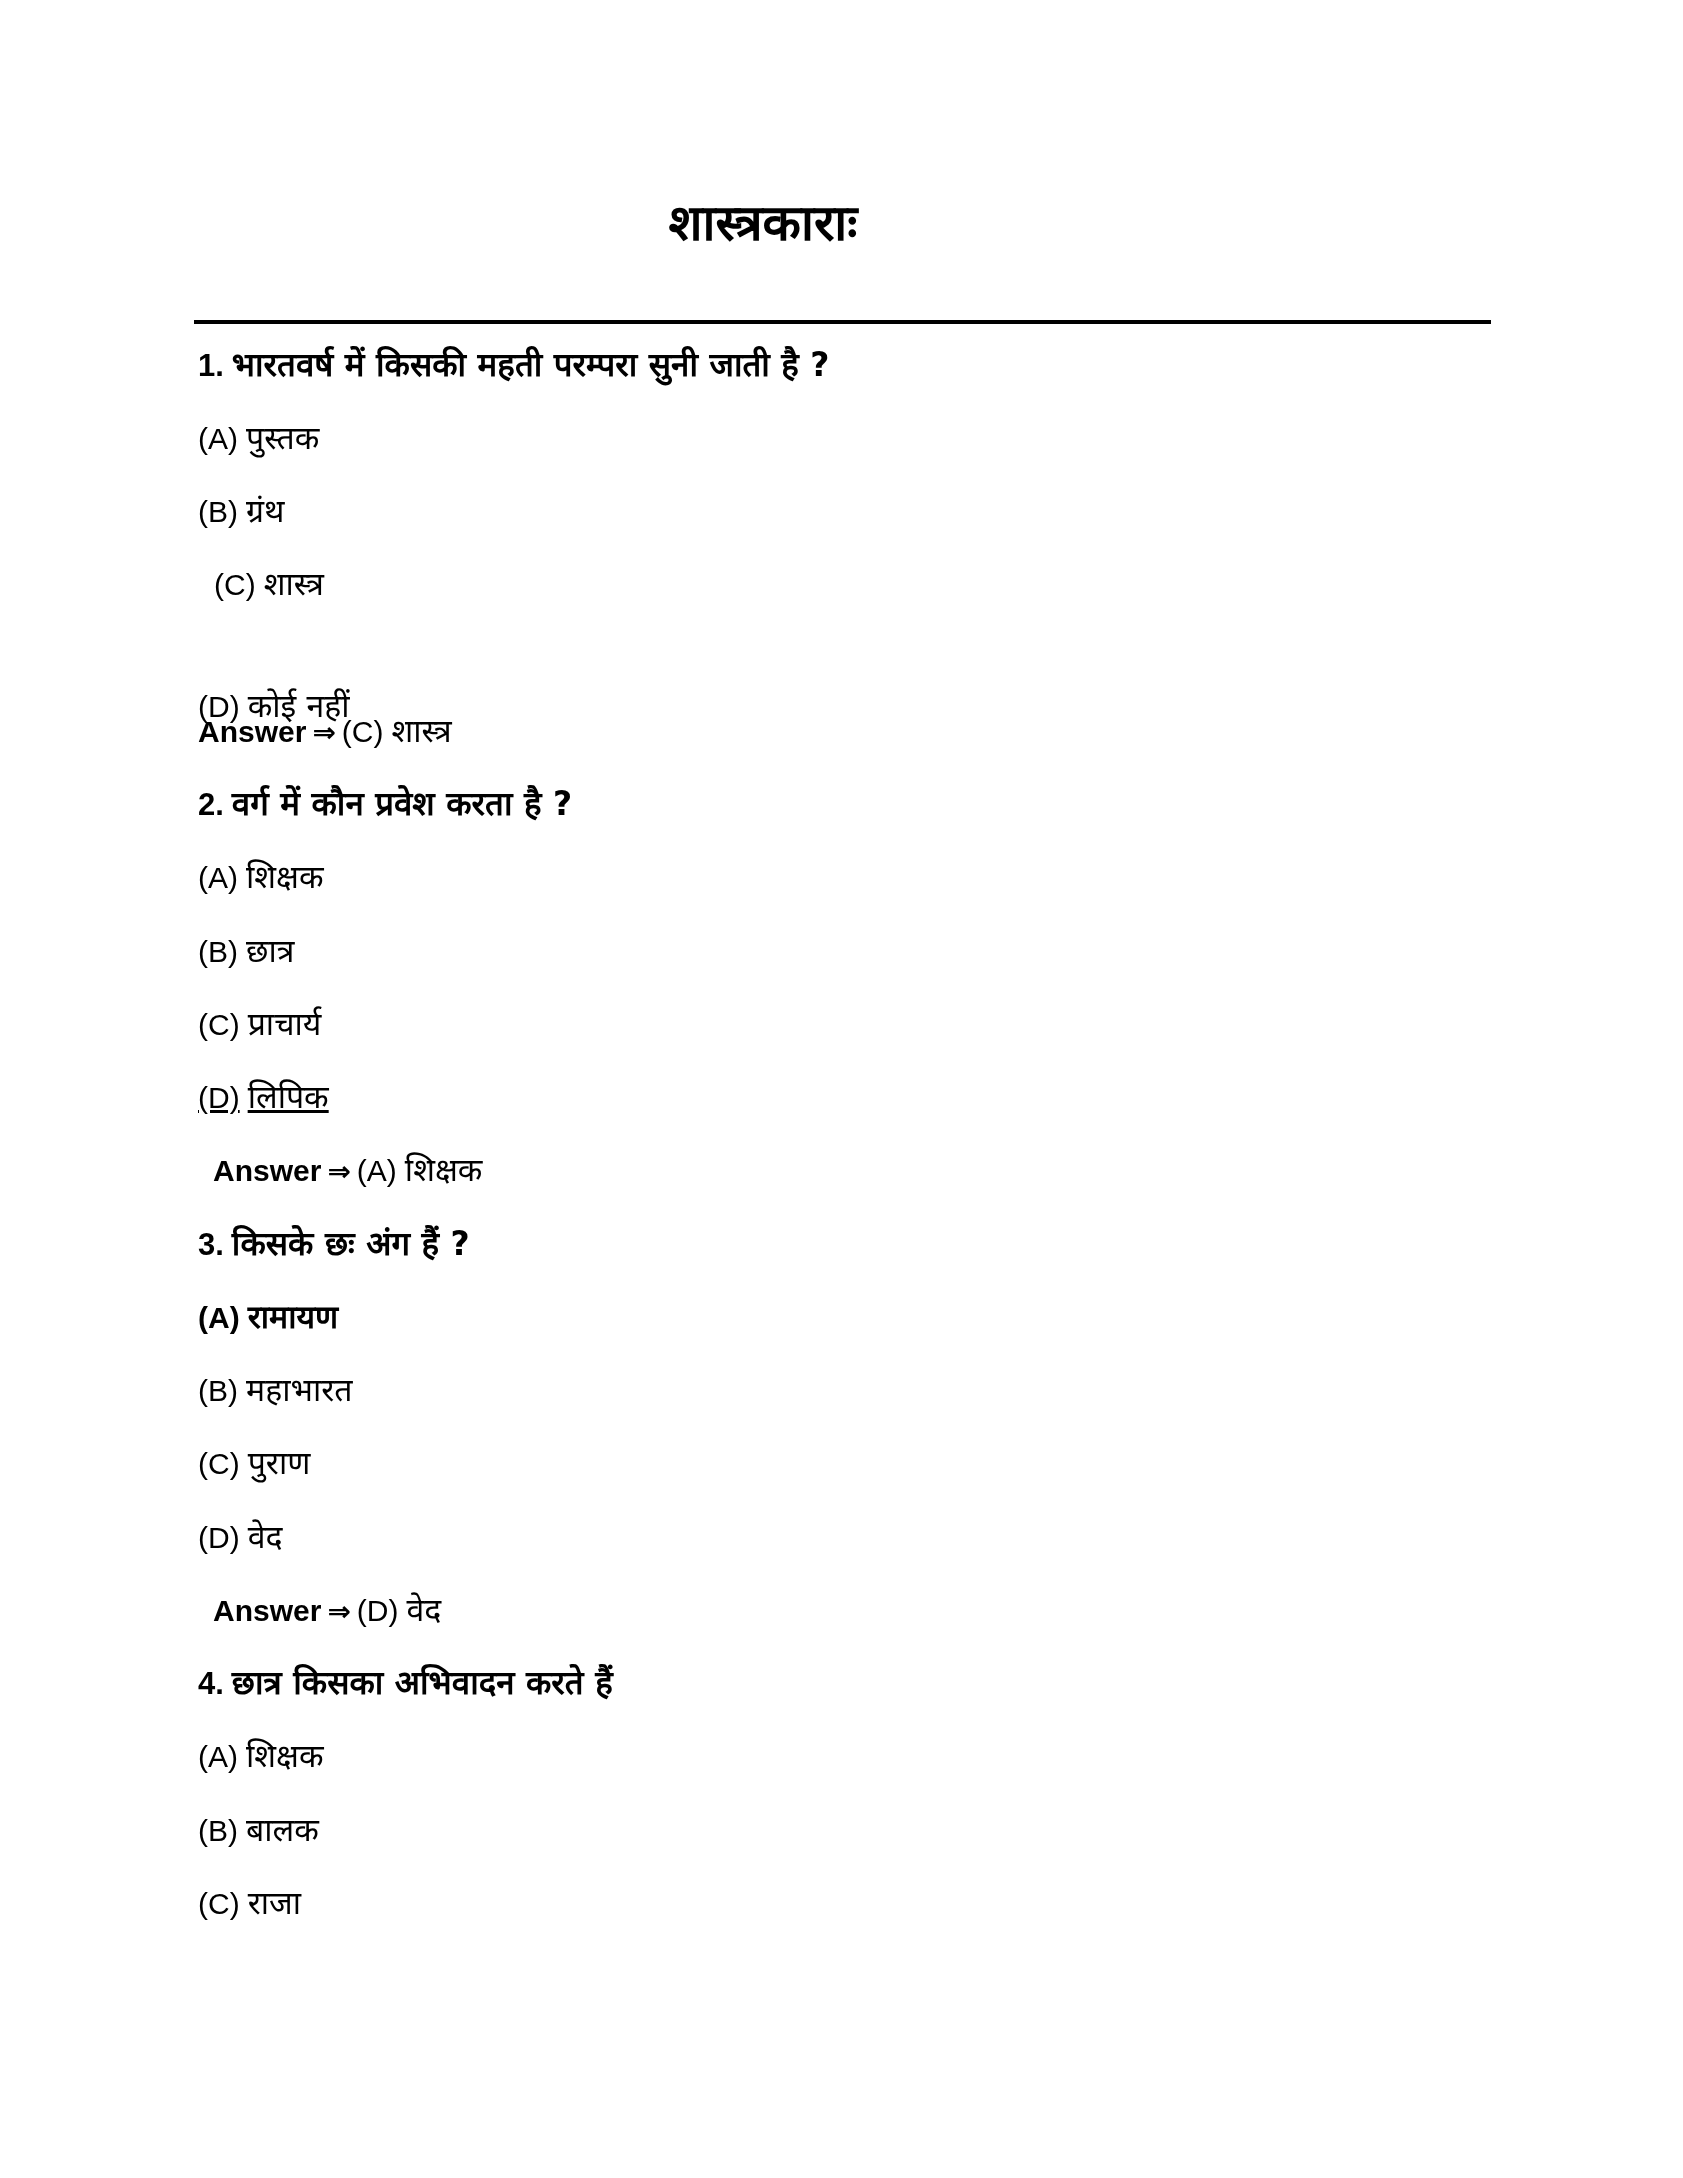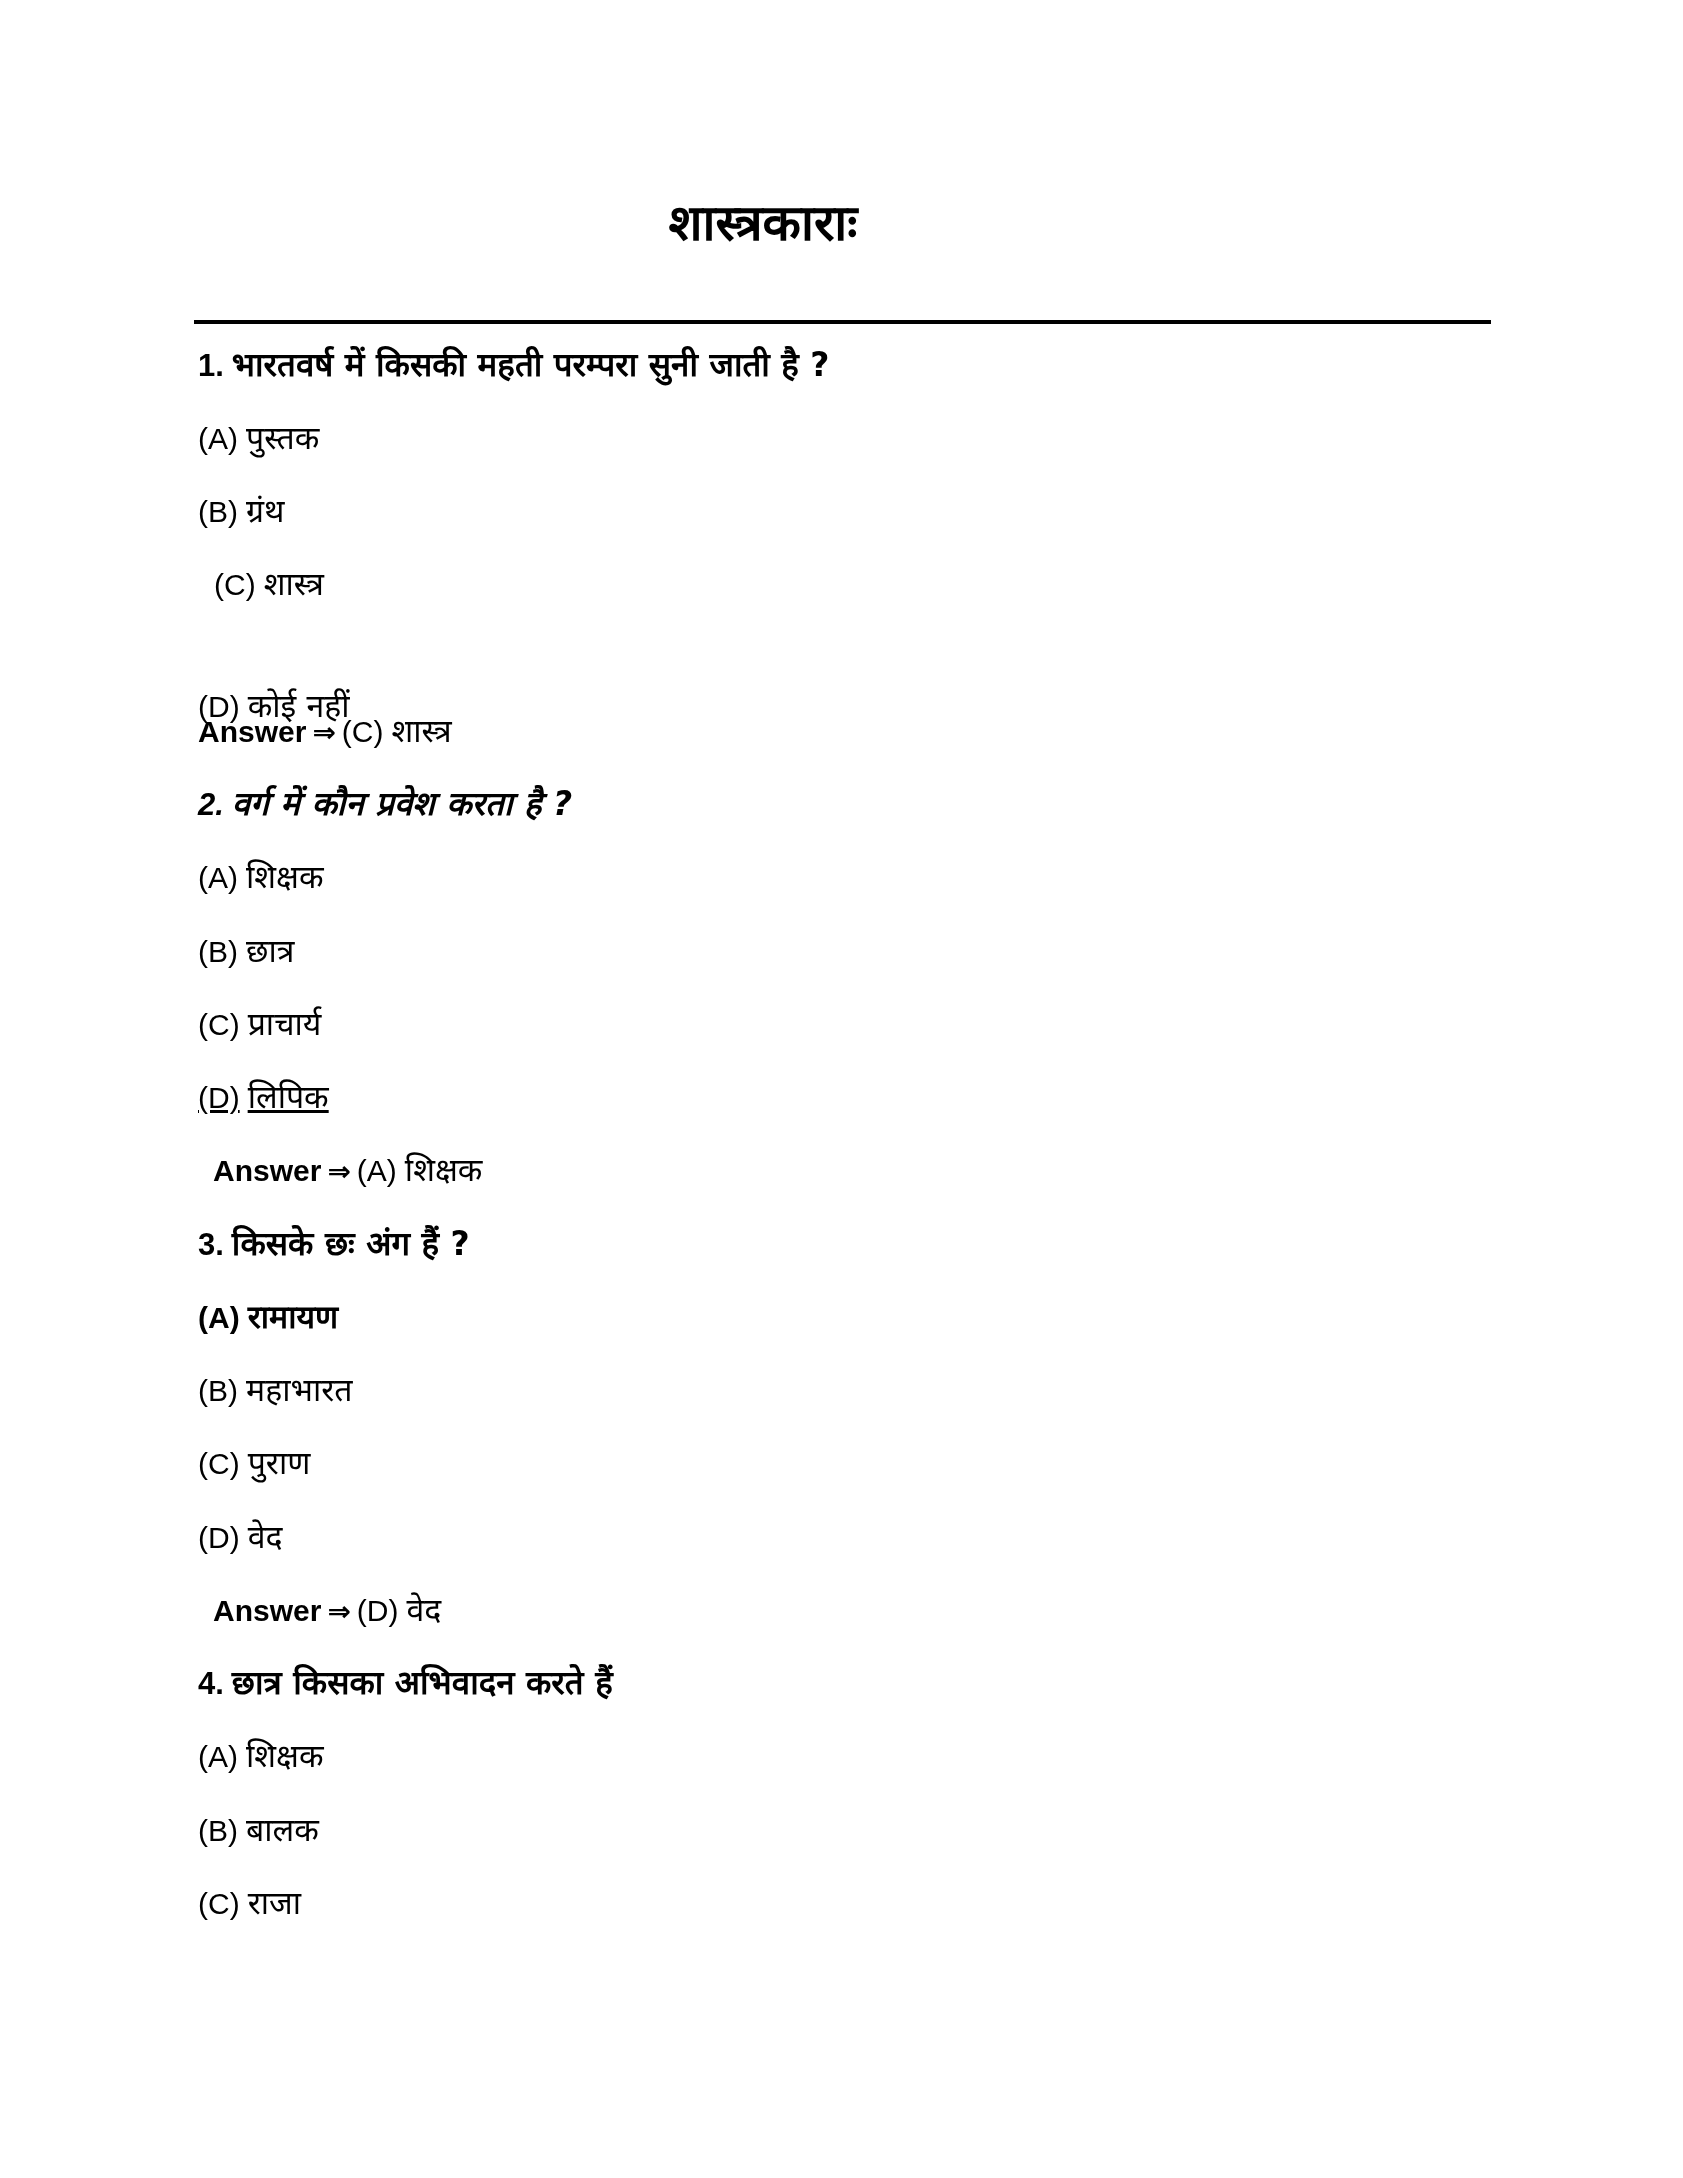--- a/index.html
+++ b/index.html
@@ -97,21 +97,21 @@
 <div class="line option" style="top:566px;margin-left:16px;">
   <span class="opt-letter">(C)</span><span>शास्त्र</span>
 </div>
 <div class="line option" style="top:640px;margin-top:48px;">
   <span class="opt-letter">(D)</span><span>कोई नहीं</span>
 </div>
 <div class="line answer" style="top:713px;">
   <span class="ans-label">Answer</span><span class="ans-arrow">⇒</span><span class="ans-letter">(C)</span><span>शास्त्र</span>
 </div>
 
-<div class="line question" style="top:786px;font-style:italic;">
+<div class="line question" style="top:786px;">
   <span class="q-num">2.</span><span>वर्ग में कौन प्रवेश करता है ?</span>
 </div>
 <div class="line option" style="top:859px;">
   <span class="opt-letter">(A)</span><span>शिक्षक</span>
 </div>
 <div class="line option" style="top:933px;">
   <span class="opt-letter">(B)</span><span>छात्र</span>
 </div>
 <div class="line option" style="top:1006px;">
   <span class="opt-letter">(C)</span><span>प्राचार्य</span>

